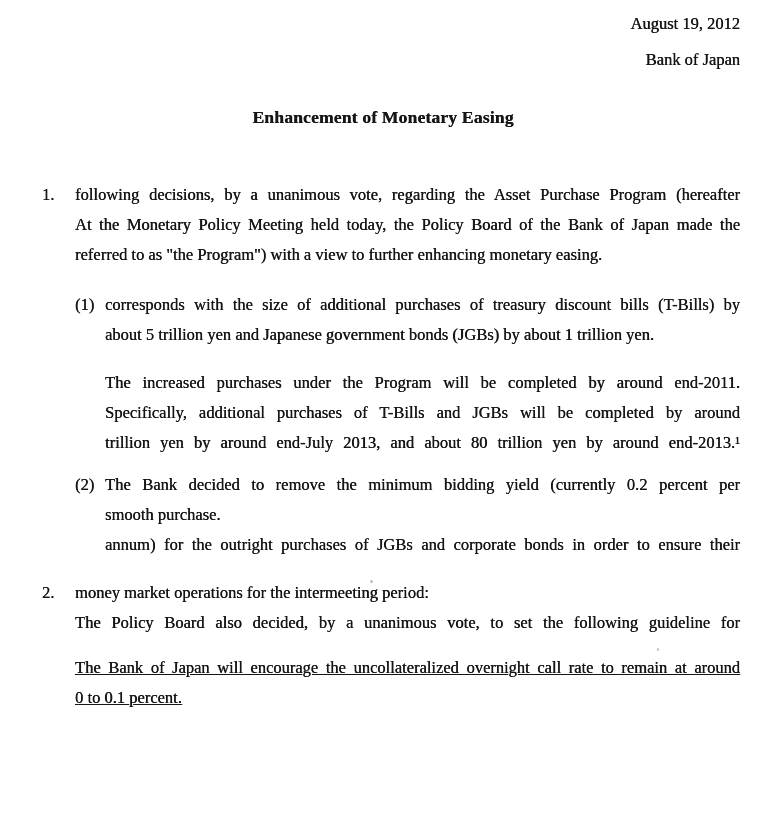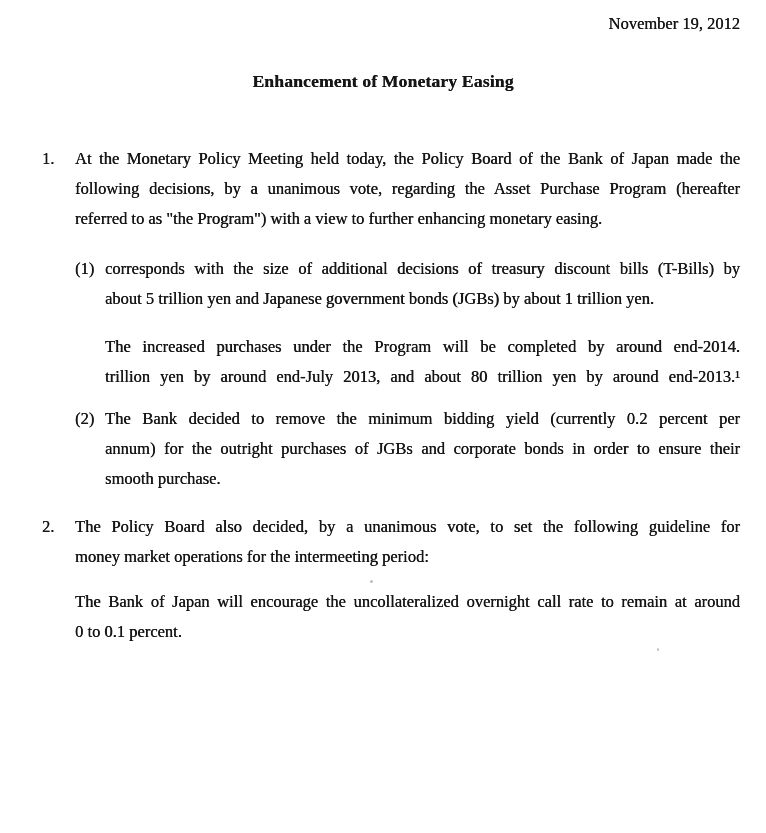--- a/index.html
+++ b/index.html
@@ -38,66 +38,68 @@
   .lvl2.nomarker { margin-left: 105px; padding-left: 0; }
   .line {
     line-height: 30px;
     text-align: justify;
     text-align-last: justify;
     white-space: normal;
   }
   .line.last { text-align-last: left; }
   .g20 { margin-top: 20px; }
   .g18 { margin-top: 18px; }
-  .g15 { margin-top: 15px; }
+  .g15 { margin-top: 15px; text-decoration: underline; }
   .g12 { margin-top: 12px; }
   .speck {
     position: absolute;
     background: #8a8a8a;
     border-radius: 50%;
     opacity: 0.55;
   }
   #speck1 { left: 370px; top: 580px; width: 3px; height: 3px; }
   #speck2 { left: 657px; top: 648px; width: 2px; height: 3px; }
 </style>
 </head>
 <body>
 
 <header class="header">
-  <div>November 19, 2012</div>
+  <div>August 19, 2012</div>
+  <div>Bank of Japan</div>
 </header>
 
 <h1 class="doc-title">Enhancement of Monetary Easing</h1>
 
 <main id="doc-body">
     <div class="block lvl1">
       <span class="marker">1.</span>
+      <div class="line">following decisions, by a unanimous vote, regarding the Asset Purchase Program (hereafter</div>
       <div class="line">At the Monetary Policy Meeting held today, the Policy Board of the Bank of Japan made the</div>
-      <div class="line">following decisions, by a unanimous vote, regarding the Asset Purchase Program (hereafter</div>
       <div class="line last">referred to as "the Program") with a view to further enhancing monetary easing.</div>
     </div>
     <div class="block lvl2 g20">
       <span class="marker">(1)</span>
-      <div class="line">corresponds with the size of additional decisions of treasury discount bills (T-Bills) by</div>
+      <div class="line">corresponds with the size of additional purchases of treasury discount bills (T-Bills) by</div>
       <div class="line last">about 5 trillion yen and Japanese government bonds (JGBs) by about 1 trillion yen.</div>
     </div>
     <div class="block lvl2 nomarker g18">
-      <div class="line">The increased purchases under the Program will be completed by around end-2014.</div>
+      <div class="line">The increased purchases under the Program will be completed by around end-2011.</div>
+      <div class="line">Specifically, additional purchases of T-Bills and JGBs will be completed by around</div>
       <div class="line">trillion yen by around end-July 2013, and about 80 trillion yen by around end-2013.¹</div>
     </div>
     <div class="block lvl2 g12">
       <span class="marker">(2)</span>
       <div class="line">The Bank decided to remove the minimum bidding yield (currently 0.2 percent per</div>
+      <div class="line last">smooth purchase.</div>
       <div class="line">annum) for the outright purchases of JGBs and corporate bonds in order to ensure their</div>
-      <div class="line last">smooth purchase.</div>
     </div>
     <div class="block lvl1 g18">
       <span class="marker">2.</span>
+      <div class="line last">money market operations for the intermeeting period:</div>
       <div class="line">The Policy Board also decided, by a unanimous vote, to set the following guideline for</div>
-      <div class="line last">money market operations for the intermeeting period:</div>
     </div>
     <div class="block lvl1 nomarker g15">
       <div class="line">The Bank of Japan will encourage the uncollateralized overnight call rate to remain at around</div>
       <div class="line last">0 to 0.1 percent.</div>
     </div>
   </main>
 
 <div class="speck" id="speck1"></div>
 <div class="speck" id="speck2"></div>
 

